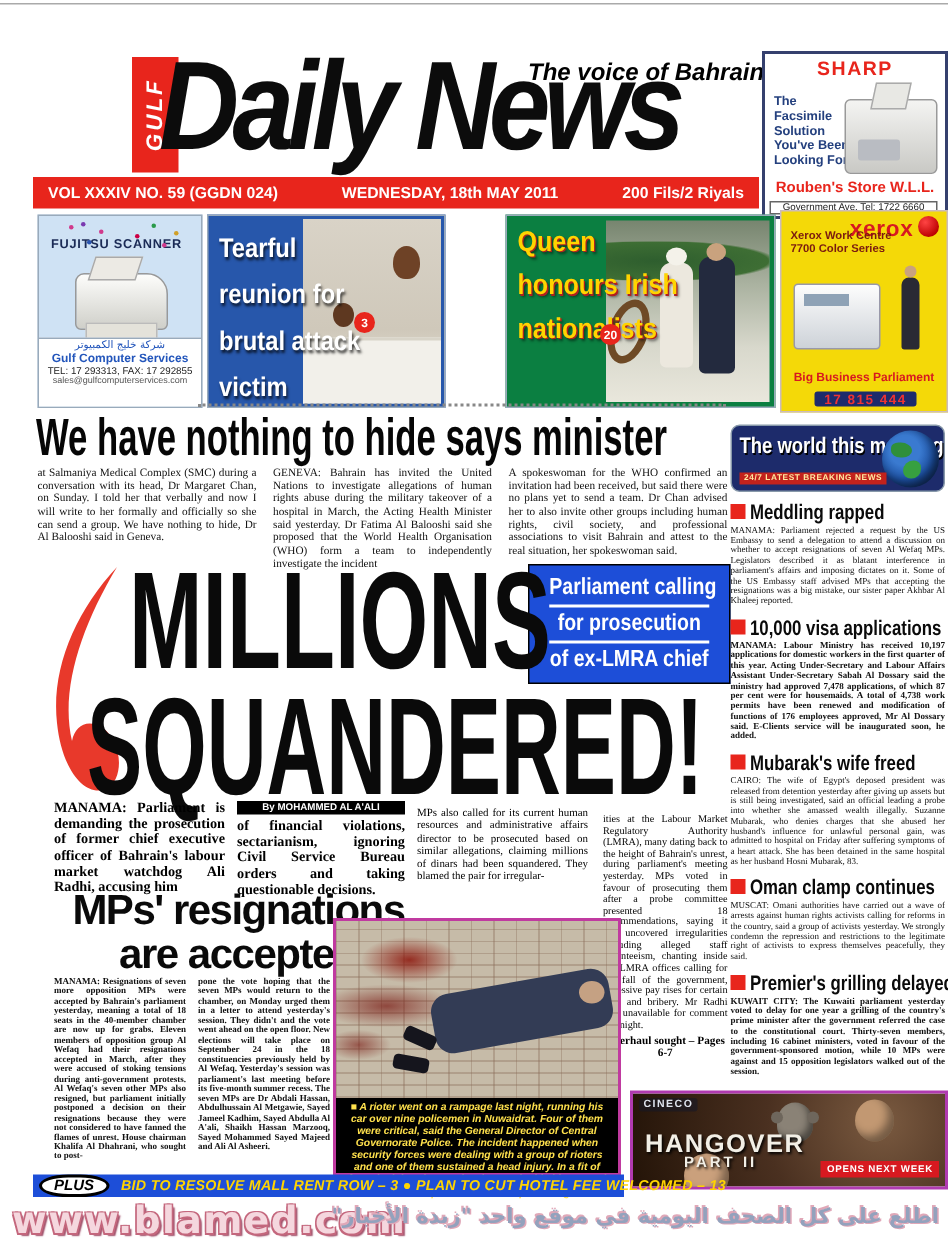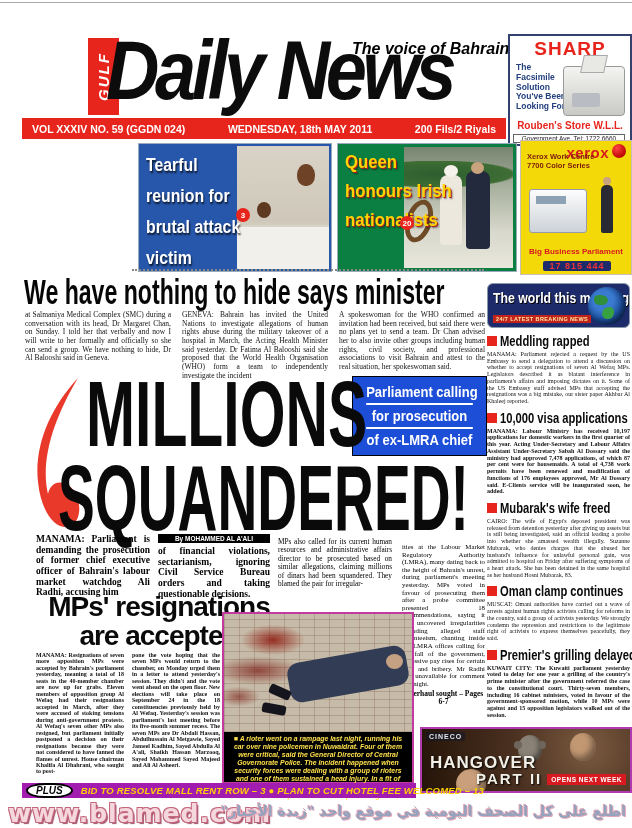--- a/index.html
+++ b/index.html
@@ -12,21 +12,21 @@
 
   
   .gulf-box { left:88px; top:38px; width:31px; height:77px; background:#e8251c; display:flex; align-items:center; justify-content:center; }
   .gulf-box span { transform:rotate(-90deg); color:#fff; font-weight:bold; font-style:italic; font-size:15px; letter-spacing:2px; }
   .dn-title { left:106px; top:28px; font-size:84px; line-height:1; font-weight:bold; font-style:italic; color:#0c0c0c; letter-spacing:-5px; transform:scaleX(.88); transform-origin:left top; white-space:nowrap; }
   .tagline { left:352px; top:40px; font-size:16px; font-weight:bold; font-style:italic; color:#000; }
   .red-bar { left:22px; top:118px; width:484px; height:21px; background:#e8251c; color:#fff; display:flex; align-items:center; justify-content:space-between; padding:0 10px; font-size:10.5px; font-weight:bold; }
 
   
   .sharp-ad { left:508px; top:34px; width:124px; height:112px; background:#fff; border:2px solid #35406e; padding:2px 3px; }
-  .sharp-brand { text-align:center; color:#e8251c; font-size:19px; font-weight:bold; letter-spacing:1px; }
+  .sharp-brand { text-align:center; color:#e8251c; font-size:13px; font-weight:bold; letter-spacing:1px; }
   .sharp-copy { position:absolute; left:6px; top:27px; width:52px; color:#24407e; font-size:8.5px; font-weight:bold; line-height:1.15; }
   .fax { position:absolute; right:5px; top:30px; width:62px; height:50px; background:linear-gradient(180deg,#f4f4f2,#c9c9c5); border:1px solid #999; border-radius:4px; }
   .fax:before { content:""; position:absolute; left:18px; top:-12px; width:22px; height:16px; background:#e8e8e4; border:1px solid #aaa; transform:skewX(-12deg); }
   .fax:after { content:""; position:absolute; left:8px; bottom:8px; width:28px; height:14px; background:#b9bcc2; border-radius:2px; }
   .sharp-store { position:absolute; left:0; bottom:13px; width:100%; text-align:center; color:#e8251c; font-size:10px; font-weight:bold; }
   .sharp-addr { position:absolute; left:3px; bottom:1px; width:112px; text-align:center; color:#222; font-size:6.5px; border:1px solid #666; }
 
   
   .fuj-ad { left:25px; top:143px; width:110px; height:129px; background:#cfe2f4; border:1px solid #9ab; }
   .fuj-title { padding:13px 0 0 8px; color:#1a2a55; font-size:8.5px; font-weight:bold; letter-spacing:.5px; }
@@ -34,21 +34,21 @@
     box-shadow: 8px -2px #7a3ab0, 20px 3px #d03a8c, 55px -1px #2a9a4a, 70px 4px #d0a02a, 62px 12px #d03a8c, 12px 10px #2a55b0, 44px 6px #c04; }
   .scanner { position:absolute; left:24px; top:38px; width:62px; height:38px; background:linear-gradient(180deg,#fdfdfb,#cfcfc9); border:1px solid #999; border-radius:6px 14px 4px 4px; }
   .scanner:before { content:""; position:absolute; left:10px; top:-12px; width:30px; height:14px; background:#eceae4; border:1px solid #aaa; transform:skewX(-18deg); }
   .scanner:after { content:""; position:absolute; left:6px; bottom:-8px; width:46px; height:10px; background:#e4e2da; border:1px solid #bbb; }
   .fuj-bottom { position:absolute; left:0; bottom:0; width:100%; height:46px; background:#fff; border-top:1px solid #9ab; text-align:center; }
   .fuj-ar { color:#2255bb; font-size:7px; font-family:"DejaVu Sans",sans-serif; }
   .fuj-co { color:#2255bb; font-size:8px; font-weight:bold; }
   .fuj-tel { color:#222; font-size:6.5px; margin-top:1px; }
   .fuj-mail { color:#555; font-size:6px; }
 
-  .teaser1 { left:138px; top:143px; width:194px; height:129px; background:#2757ab; border:1px solid #9ab; }
+  .teaser1 { left:138px; top:143px; width:159px; height:129px; background:#2757ab; border:1px solid #9ab; }
   .t1-photo { position:absolute; right:2px; top:2px; bottom:2px; width:92px; background:linear-gradient(180deg,#d9d3c7 0%,#cfc8ba 60%,#efece4 100%); }
   .t1-photo .head1 { position:absolute; right:14px; top:18px; width:18px; height:22px; background:#6e4226; border-radius:50% 50% 45% 45%; }
   .t1-photo .head2 { position:absolute; left:20px; top:56px; width:14px; height:16px; background:#5e3820; border-radius:50%; }
   .t1-photo .bed { position:absolute; left:0; bottom:0; width:100%; height:44px; background:#f2f0ea; border-top:2px solid #d8d4c8; }
   .t1-text { position:absolute; left:7px; top:6px; width:122px; color:#fff; font-size:18px; font-weight:bold; line-height:1.72; transform:scaleX(.88); transform-origin:left top; text-shadow:1px 2px 2px rgba(0,0,0,.75); z-index:2; }
   .page-badge { position:absolute; z-index:3; width:14px; height:14px; border-radius:50%; background:#e8251c; color:#fff; font-size:8px; font-weight:bold; display:flex; align-items:center; justify-content:center; }
   .t1-badge { left:97px; top:64px; }
 
   .teaser2 { left:337px; top:143px; width:180px; height:129px; background:#0b7f41; border:1px solid #9ab; }
   .t2-photo { position:absolute; left:66px; top:3px; right:3px; bottom:3px; background:linear-gradient(180deg,#77856f 0%,#aab2a0 35%,#d8d8cc 70%,#e9e7dc 100%); }
@@ -136,25 +136,25 @@
   
   .hang-ad { left:420px; top:727px; width:212px; height:66px; border:2px solid #b03ab0; overflow:hidden;
     background:radial-gradient(circle at 80% 30%, #7a5a40, #4a3020 45%, #241408 100%); }
   .hang-ad .face1 { position:absolute; left:34px; bottom:-8px; width:30px; height:30px; background:#caa07c; border-radius:50%; box-shadow:inset -4px -4px 6px rgba(0,0,0,.4); }
   .hang-ad .face2 { position:absolute; right:34px; top:4px; width:26px; height:28px; background:#c29872; border-radius:50%; box-shadow:inset -4px -4px 6px rgba(0,0,0,.4); }
   .hang-ad .monkey { position:absolute; left:96px; top:6px; width:24px; height:26px; background:#8a8276; border-radius:50% 50% 40% 40%; box-shadow:inset -3px -3px 5px rgba(0,0,0,.45); }
   .hang-ad .monkey:before { content:""; position:absolute; left:-4px; top:6px; width:8px; height:8px; background:#6e665c; border-radius:50%; }
   .hang-ad .monkey:after { content:""; position:absolute; right:-4px; top:6px; width:8px; height:8px; background:#6e665c; border-radius:50%; }
   .cineco { position:absolute; left:4px; top:3px; color:#dfe4ee; font-size:7px; font-weight:bold; letter-spacing:1px; background:rgba(20,24,40,.55); padding:1px 3px; border-radius:2px; }
   .hang-t1 { position:absolute; left:8px; top:24px; color:#f2efe6; font-size:17px; font-weight:bold; letter-spacing:1px; text-shadow:1px 1px 2px #000; }
-  .hang-t2 { position:absolute; left:34px; top:41px; color:#f2efe6; font-size:15px; font-weight:bold; letter-spacing:2px; text-shadow:1px 1px 2px #000;margin-left:20px; }
+  .hang-t2 { position:absolute; left:34px; top:41px; color:#f2efe6; font-size:10px; font-weight:bold; letter-spacing:2px; text-shadow:1px 1px 2px #000; }
   .opens { position:absolute; right:4px; bottom:6px; background:#d71920; color:#fff; font-size:6.5px; font-weight:bold; padding:2px 4px; letter-spacing:.5px; }
 
   
-  .plus-bar { left:22px; top:783px; width:394px; height:15px; background:#a21caf; display:flex; align-items:center; }
+  .plus-bar { left:22px; top:783px; width:394px; height:15px; background:#1d4ed8; display:flex; align-items:center; }
   .plus-oval { background:#fff; border:2px solid #000; border-radius:50%/60%; color:#000; font-size:10px; font-weight:800; font-style:italic; padding:0 8px; margin-left:4px; line-height:11px; }
   .plus-text { color:#ffd400; font-size:9.5px; font-weight:bold; font-style:italic; margin-left:8px; white-space:nowrap; letter-spacing:.2px; }
 
   
   .wm-url { left:8px; top:799px; font-family:"DejaVu Sans",sans-serif; font-size:25px; font-weight:bold; letter-spacing:1px; color:#f5d7de;
     text-shadow:-1px -1px 0 #c4677d, 1px -1px 0 #c4677d, -1px 1px 0 #c4677d, 1px 1px 0 #c4677d, 2px 2px 1px #a0506a; }
   .wm-ar { right:6px; top:803px; font-family:"DejaVu Sans",sans-serif; font-size:14px; font-weight:bold; color:#93a2bd; direction:rtl;
     text-shadow:1px 1px 0 #e0a8b8, -1px -1px 0 #e0a8b8; }
 </style>
 </head>
@@ -175,20 +175,31 @@
   </div>
 
   <div class="abs sharp-ad">
     <div class="sharp-brand">SHARP</div>
     <div class="sharp-copy">The Facsimile Solution You've Been Looking For</div>
     <div class="fax"></div>
     <div class="sharp-store">Rouben's Store W.L.L.</div>
     <div class="sharp-addr">Government Ave. Tel: 1722 6660</div>
   </div>
 
+  <div class="abs fuj-ad">
+    <div class="confetti"></div>
+    <div class="fuj-title">FUJITSU SCANNER</div>
+    <div class="scanner"></div>
+    <div class="fuj-bottom">
+      <div class="fuj-ar">شركة خليج الكمبيوتر</div>
+      <div class="fuj-co">Gulf Computer Services</div>
+      <div class="fuj-tel">TEL: 17 293313, FAX: 17 292855</div>
+      <div class="fuj-mail">sales@gulfcomputerservices.com</div>
+    </div>
+  </div>
 
   <div class="abs teaser1">
     <div class="t1-photo">
       <div class="bed"></div>
       <div class="head1"></div>
       <div class="head2"></div>
     </div>
     <div class="t1-text">Tearful reunion for brutal attack victim</div>
     <div class="page-badge t1-badge">3</div>
   </div>

